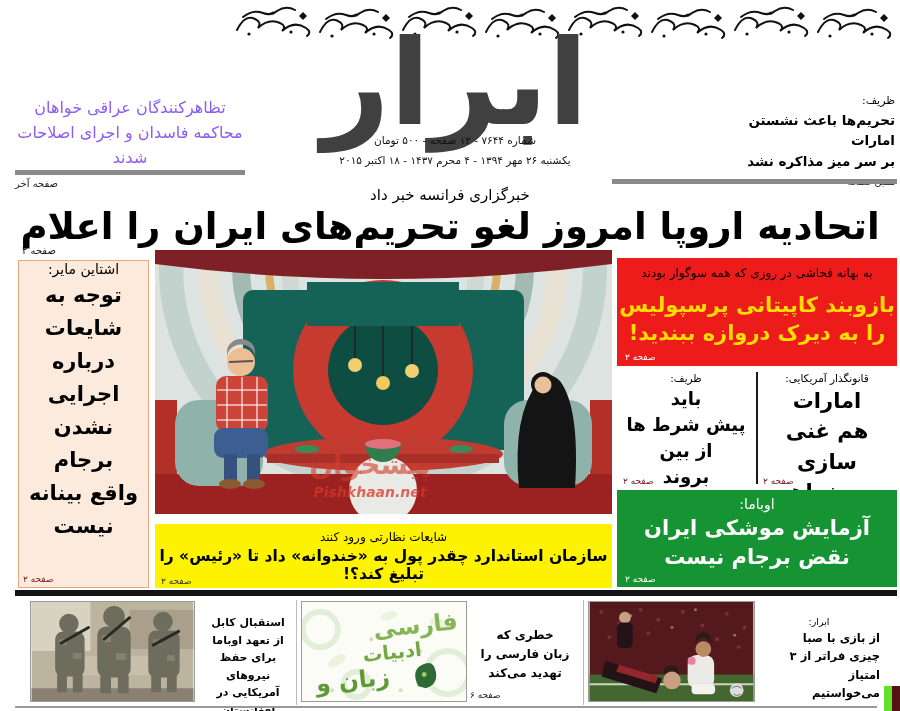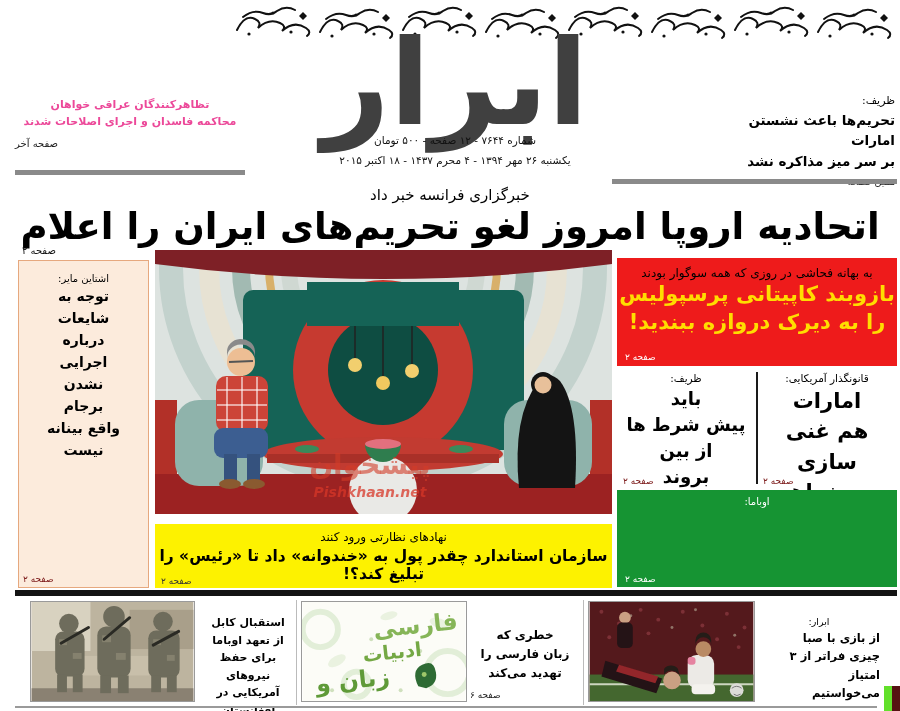--- a/index.html
+++ b/index.html
@@ -10,21 +10,21 @@
     background: #ffffff; margin: 0 auto; overflow: hidden; direction: rtl;
   }
   .abs { position: absolute; }
   .ml { white-space: pre-line; }
   .pagelabel { font-size: 9px; color: #7a1616; }
   .rule { background: #8a8a8a; }
 
   
   #calli-band { left: 233px; top: 4px; width: 664px; height: 36px; }
   #hdr-left { left: 15px; top: 96px; width: 230px; text-align: center; }
-  #hdr-left .t { font-weight: bold; font-size: 11px; line-height: 1.55; color:#ec4899; }
+  #hdr-left .t { font-weight: normal; font-size: 16px; line-height: 1.55; color:#8b5cf6; }
   #hdr-left .p { display:block; text-align: left; margin: 8px 18px 0 0; font-size: 10px; color:#222; }
   #rule-left { left: 15px; top: 170px; width: 230px; height: 5px; }
   #masthead { left: 285px; top: 22px; width: 340px; height: 165px; text-align: center; }
   #masthead .logo { font-size: 118px; font-weight: bold; line-height: 1.05; color: #404040; letter-spacing: 2px; }
   #masthead .issue { position:absolute; left:0; right:0; top: 112px; font-size: 10.5px; color:#111; }
   #masthead .date  { position:absolute; left:0; right:0; top: 132px; font-size: 10.5px; color:#111; }
   #hdr-right { left: 710px; top: 94px; width: 185px; text-align: right; }
   #hdr-right .k { font-size: 11px; color:#000; margin-bottom: 3px; }
   #hdr-right .t { font-weight: bold; font-size: 13.5px; line-height: 1.5; color:#000; }
   #hdr-right .p { display:block; font-size: 9.5px; margin-top: 5px; color:#222; }
@@ -32,50 +32,50 @@
 
   
   #lead { left: 10px; top: 186px; width: 880px; text-align: center; }
   #lead .k { font-size: 15px; color:#000; margin-bottom: 3px; }
   #lead .h { font-size: 37px; font-weight: bold; color: #000; line-height: 1.1; }
   #lead-page { left: 22px; top: 245px; font-size: 10px; color:#111; }
 
   
   #steinmeier { left: 18px; top: 260px; width: 131px; height: 328px;
     background: #fcebdc; border: 1px solid #e6a87e; text-align: center; }
-  #steinmeier .k { font-size: 10px; margin-top: 12px; color:#000; }
-  #steinmeier .h { font-size: 14px; font-weight: bold; line-height: 1.57; margin-top: 2px; color:#000; }
+  #steinmeier .k { font-size: 14px; margin-top: 0; color:#000; }
+  #steinmeier .h { font-size: 21px; font-weight: bold; line-height: 1.57; margin-top: 2px; color:#000; }
   #steinmeier .p { position:absolute; bottom: 3px; left: 4px; }
 
   
   #studio { left: 155px; top: 250px; width: 457px; height: 264px; }
   #studio svg { display:block; width:100%; height:100%; }
   #caption { left: 155px; top: 524px; width: 457px; height: 64px; background: #fdf200; text-align:center; }
   #caption .k { font-size: 12px; padding-top: 6px; color:#000; }
   #caption .h { font-size: 15.5px; font-weight: bold; margin-top: 3px; color:#000; }
   #caption .p { position: absolute; bottom: 2px; left: 6px; color:#333; }
 
   
   #red-banner { left: 617px; top: 258px; width: 280px; height: 108px; background: #ee1b1b; text-align: center; }
   #red-banner .k { color: #000000; font-size: 12px; padding-top: 8px; }
-  #red-banner .h { color: #ffdd00; font-size: 21px; font-weight: bold; line-height: 1.35; margin-top: 0; }
+  #red-banner .h { color: #ffdd00; font-size: 21px; font-weight: bold; line-height: 1.35; margin-top: 11px; }
   #red-banner .p { position:absolute; bottom: 4px; left: 8px; color: #fff; }
 
   .subcol { top: 368px; height: 120px; text-align: center; }
   #uae { left: 757px; width: 140px; }
   #zarif2 { left: 617px; width: 138px; }
   .subcol .k { font-size: 10.5px; margin-top: 4px; color:#000; }
   .subcol .h { font-weight: bold; color:#000; }
   #uae .h { font-size: 21px; line-height: 1.45; margin-top: 2px; }
   #zarif2 .h { font-size: 18px; line-height: 1.45; margin-top: 2px; }
   .subcol .p { position: absolute; bottom: 2px; left: 6px; }
   #subdiv { left: 755.5px; top: 372px; width: 2px; height: 112px; background: #1a1a1a; }
 
   #green-banner { left: 617px; top: 490px; width: 280px; height: 97px; background: #169433; text-align:center; }
-  #green-banner .k { color:#fff; font-size: 10px; padding-top: 6px; }
+  #green-banner .k { color:#fff; font-size: 14px; padding-top: 6px; }
   #green-banner .h { color:#fff; font-size: 21px; font-weight: bold; line-height: 1.4; margin-top: 2px; }
   #green-banner .p { position:absolute; bottom: 3px; left: 8px; color:#fff; }
 
   #black-rule { left: 15px; top: 590px; width: 882px; height: 6px; background: #141414; }
 
   
   .bphoto { top: 601px; height: 101px; border: 1px solid #9a9a9a; background:#fff; }
   .bphoto svg { display:block; width:100%; height:100%; }
   #afghan-photo { left: 30px; width: 165px; }
   #lang-photo { left: 301px; width: 166px; }
@@ -218,21 +218,21 @@
       <path d="M364,238 q-7,-72 19,-106 q10,-13 22,-1 q20,27 15,107 z" fill="#141414"></path>
       <circle cx="388" cy="134" r="12" fill="#141414"></circle>
       <circle cx="388" cy="135" r="8.5" fill="#e8c09a"></circle>
 
       <text x="215" y="224" font-size="28" font-weight="bold" text-anchor="middle" fill="rgba(210,60,40,0.6)">پیشخوان</text>
       <text x="215" y="247" font-size="14" font-weight="bold" font-style="italic" text-anchor="middle" fill="rgba(215,55,40,0.75)">Pishkhaan.net</text>
     </svg>
   </div>
 
   <div class="abs" id="caption">
-    <div class="k">نهادهای نظارتی ورود کنند</div>
+    <div class="k">شایعات نظارتی ورود کنند</div>
     <div class="h">سازمان استاندارد چقدر پول به «خندوانه» داد تا «رئیس» را تبلیغ کند؟!</div>
     <span class="p pagelabel">صفحه ۲</span>
   </div>
 
   <div class="abs" id="red-banner">
     <div class="k">به بهانه فحاشی در روزی که همه سوگوار بودند</div>
     <div class="h ml">بازوبند کاپیتانی پرسپولیس
 را به دیرک دروازه ببندید!</div>
     <span class="p pagelabel">صفحه ۲</span>
   </div>
@@ -249,20 +249,22 @@
     <div class="k">ظریف:</div>
     <div class="h ml">باید
 پیش شرط ها
 از بین
 بروند</div>
     <span class="p pagelabel">صفحه ۲</span>
   </div>
 
   <div class="abs" id="green-banner">
     <div class="k">اوباما:</div>
+    <div class="h ml">آزمایش موشکی ایران
+نقض برجام نیست</div>
     <span class="p pagelabel">صفحه ۲</span>
   </div>
 
   <div class="abs" id="black-rule"></div>
 
   <div class="abs bphoto" id="afghan-photo">
     <svg viewBox="0 0 165 101">
       <rect width="165" height="101" fill="#bdb49f"></rect>
       <rect x="0" y="0" width="60" height="50" fill="#d8d2c0"></rect>
       <rect x="100" y="8" width="65" height="40" fill="#a99f8a"></rect>

